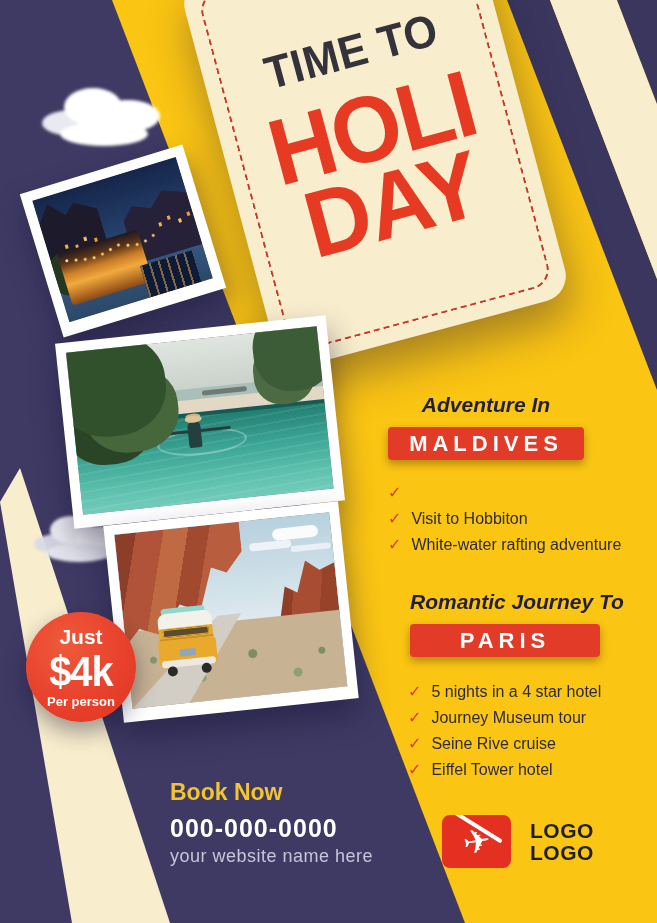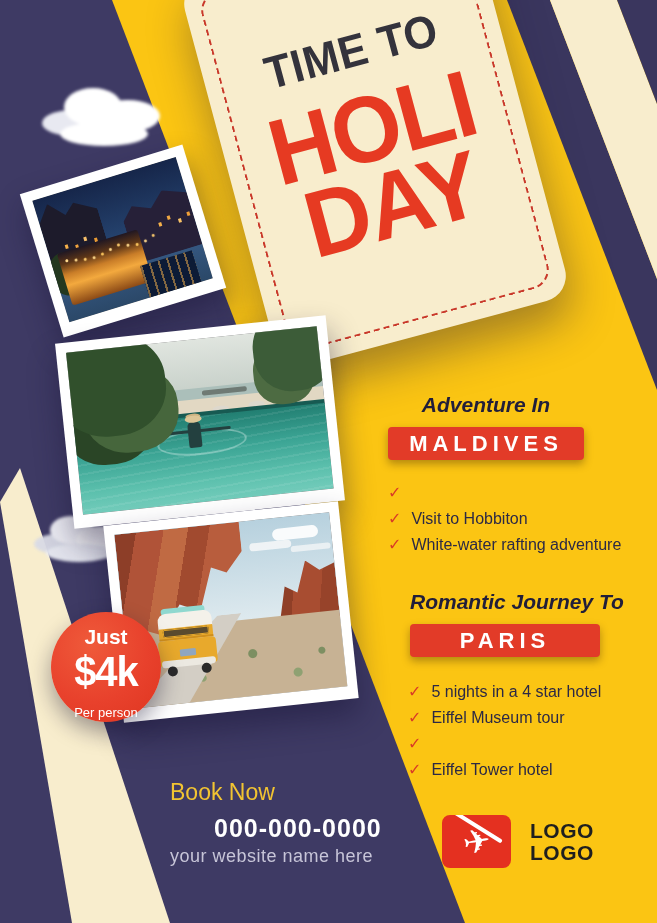--- a/index.html
+++ b/index.html
@@ -126,26 +126,26 @@
     border-bottom:2px solid #cf8f1d; }
   .p3-van-glass{ position:absolute; left:6px; top:21px; width:46px; height:8px; background:#5a4a2e;
     box-shadow:inset 0 0 0 1px #e8a92c; border-radius:2px; }
   .p3-van-body { position:absolute; left:0; top:32px; width:58px; height:26px; background:#e8a92c; border-radius:4px; }
   .p3-van-bump { position:absolute; left:2px; top:52px; width:54px; height:7px; background:#ece9e1; border-radius:3px; }
   .p3-van-plate{ position:absolute; left:21px; top:42px; width:16px; height:7px; background:#8fa6c0; border-radius:1px; }
   .p3-van-w1,.p3-van-w2 { position:absolute; top:58px; width:10px; height:10px; background:#2a2a2a; border-radius:50%; }
   .p3-van-w1 { left:7px; } .p3-van-w2 { left:41px; }
 
   
-  .price-badge { position:absolute; left:51px; top:612px; width:110px; height:110px; border-radius:50%;
+  .price-badge { position:absolute; left:26px; top:612px; width:110px; height:110px; border-radius:50%;
     background:radial-gradient(circle at 36% 30%,#ef5a3a 0%,#E8412C 55%,#de3520 100%);
     color:#fff; text-align:center; z-index:6; box-shadow:0 10px 22px rgba(20,16,45,.4); }
   .pb-1 { margin-top:13px; font-size:21px; font-weight:bold; }
   .pb-2 { margin-top:0px; font-size:40px; font-weight:bold; letter-spacing:-1px; transform:scaleY(1.05); }
-  .pb-3 { margin-top:11px; font-size:13px; font-weight:normal; }
+  .pb-3 { margin-top:0; font-size:13px; font-weight:bold; }
 
   
   .section { position:absolute; z-index:5; }
   .sec-1 { left:388px; top:393px; width:252px; }
   .sec-2 { left:384px; top:590px; width:252px; }
   .sec-intro { font-style:italic; font-weight:bold; font-size:21px; color:#211E3A; text-align:center; white-space:nowrap; }
   .sec-1 .sec-intro { width:196px; }
   .sec-2 .sec-intro { width:190px; margin-left:26px; }
   .dest-badge { margin-top:10px; height:33px; background:#E23B28; border-radius:4px;
     color:#fff; font-weight:bold; font-size:22px; letter-spacing:5px;
@@ -153,22 +153,22 @@
     box-shadow:0 4px 9px rgba(40,20,10,.35); }
   .sec-1 .dest-badge { width:196px; }
   .sec-2 .dest-badge { width:190px; margin-left:26px; }
   .checklist { margin-top:20px; }
   .sec-2 .checklist { margin-left:24px; margin-top:22px; }
   .check-item { display:flex; gap:10px; font-size:16px; color:#2C2945; line-height:26px; white-space:nowrap; }
   .check-glyph { color:#D93A27; font-weight:bold; font-size:16px; }
 
   
   .contact { position:absolute; left:170px; top:779px; z-index:5; }
-  .cta   { font-size:23px; font-weight:normal; color:#F2C431; }
-  .phone { margin-top:8px; font-size:25px; font-weight:bold; color:#fff; letter-spacing:1px;margin-left:44px; }
+  .cta   { font-size:23px; font-weight:bold; color:#F2C431; }
+  .phone { margin-top:8px; font-size:25px; font-weight:bold; color:#fff; letter-spacing:1px; }
   .site  { margin-top:3px; font-size:18px; color:#C7C5D8; letter-spacing:.5px; }
   .logo { position:absolute; left:442px; top:815px; display:flex; gap:19px; z-index:5; }
   .logo-box { width:69px; height:53px; background:#E43020; border-radius:8px;
     display:flex; align-items:center; justify-content:center; position:relative; overflow:hidden; }
   .logo-plane { color:#fff; font-size:33px; transform:rotate(-10deg);
     font-family:"DejaVu Sans",sans-serif; line-height:1; }
   .logo-slash { position:absolute; left:8px; top:10px; width:56px; height:4px; background:#fff;
     transform:rotate(32deg); border-radius:2px; }
   .logo-text { font-size:21px; font-weight:bold; color:#1F1F1F; line-height:22px; letter-spacing:.5px; padding-top:5px; }
 </style>
@@ -290,24 +290,25 @@
   <div class="section sec-2">
     <div class="sec-intro">Romantic Journey To</div>
     <div class="dest-badge">PARIS</div>
     <div class="checklist">
       <div class="check-item">
         <span class="check-glyph">✓</span>
         <span>5 nights in a 4 star hotel</span>
       </div>
       <div class="check-item">
         <span class="check-glyph">✓</span>
-        <span>Eiffel Museum tour</span>
-      </div>
-      <div class="check-item">
-        <span class="check-glyph">✓</span>
+        <span>Journey Museum tour</span>
+      </div>
+      <div class="check-item">
+        <span class="check-glyph">✓</span>
+        <span>Seine Rive cruise</span>
       </div>
       <div class="check-item">
         <span class="check-glyph">✓</span>
         <span>Eiffel Tower hotel</span>
       </div>
     </div>
   </div>
 
   <div class="contact">
     <div class="cta">Book Now</div>

